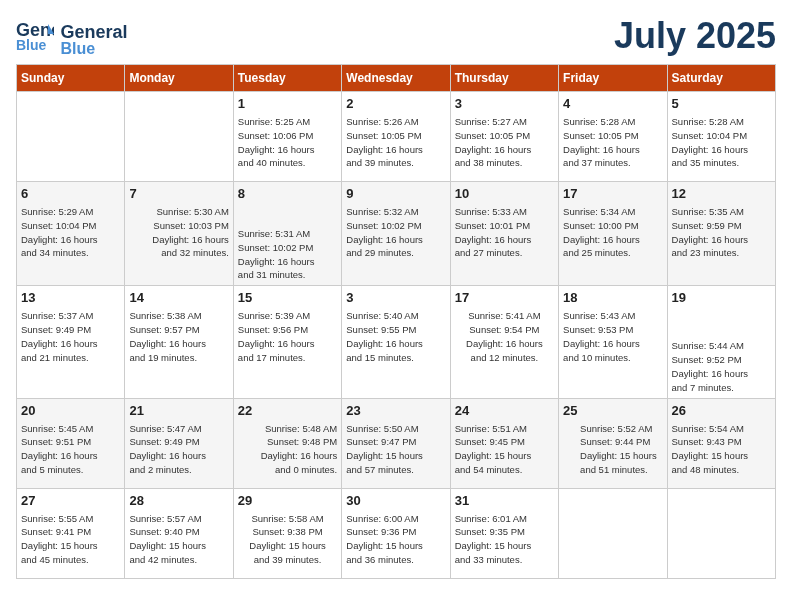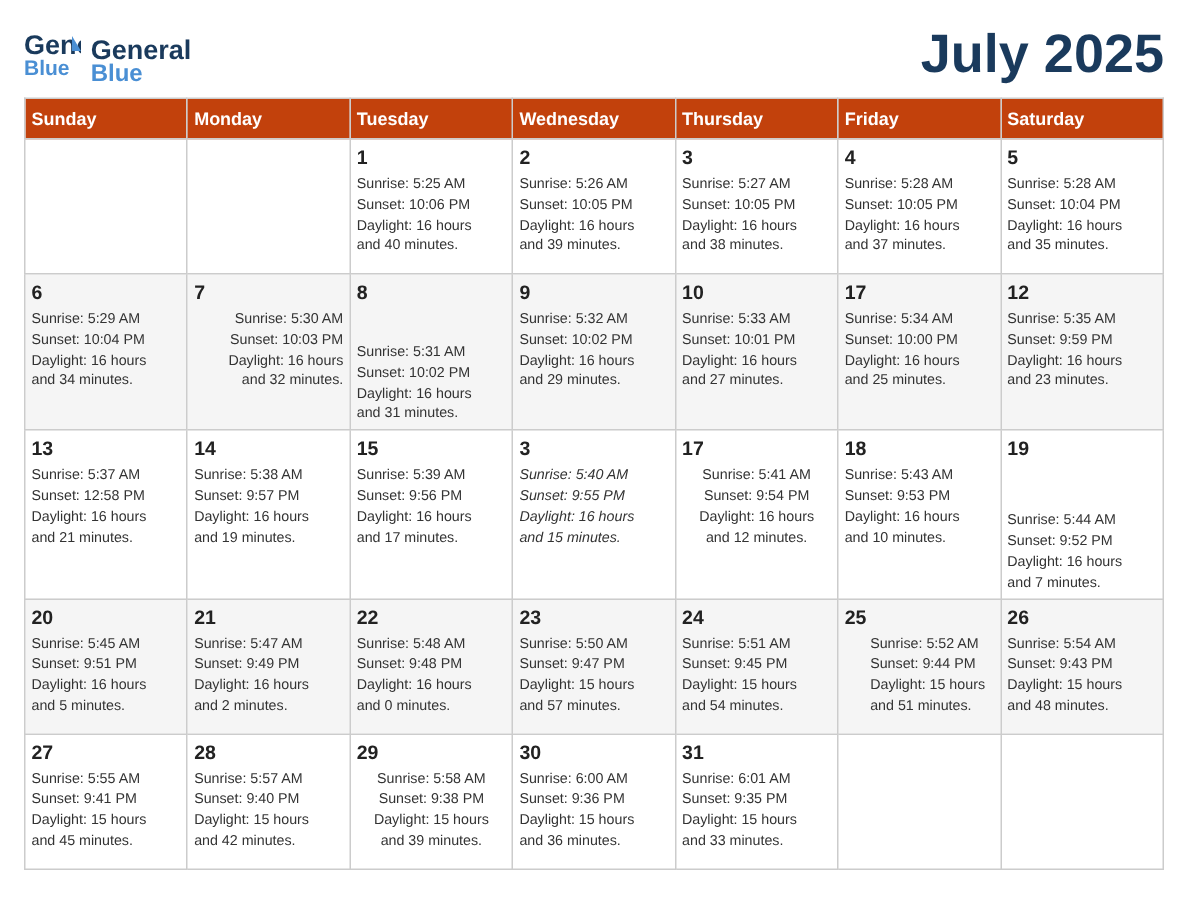--- a/index.html
+++ b/index.html
@@ -208,41 +208,41 @@
           <div class="cell-text" style="white-space: pre-line;">Sunrise: 5:35 AM
 Sunset: 9:59 PM
 Daylight: 16 hours
 and 23 minutes.</div>
         </td>
       </tr>
       <tr>
         <td>
           <span class="day-num">13</span>
           <div class="cell-text" style="white-space: pre-line;">Sunrise: 5:37 AM
-Sunset: 12:58 PM
+Sunset: 9:49 PM
 Daylight: 16 hours
 and 21 minutes.</div>
         </td>
         <td>
           <span class="day-num">14</span>
           <div class="cell-text" style="white-space: pre-line;">Sunrise: 5:38 AM
 Sunset: 9:57 PM
 Daylight: 16 hours
 and 19 minutes.</div>
         </td>
         <td>
           <span class="day-num">15</span>
           <div class="cell-text" style="white-space: pre-line;">Sunrise: 5:39 AM
 Sunset: 9:56 PM
 Daylight: 16 hours
 and 17 minutes.</div>
         </td>
         <td>
           <span class="day-num">3</span>
-          <div class="cell-text" style="white-space: pre-line; font-style: italic;">Sunrise: 5:40 AM
+          <div class="cell-text" style="white-space: pre-line;">Sunrise: 5:40 AM
 Sunset: 9:55 PM
 Daylight: 16 hours
 and 15 minutes.</div>
         </td>
         <td>
           <span class="day-num">17</span>
           <div class="cell-text" style="white-space: pre-line; text-align: center;">Sunrise: 5:41 AM
 Sunset: 9:54 PM
 Daylight: 16 hours
 and 12 minutes.</div>
@@ -272,21 +272,21 @@
         </td>
         <td>
           <span class="day-num">21</span>
           <div class="cell-text" style="white-space: pre-line;">Sunrise: 5:47 AM
 Sunset: 9:49 PM
 Daylight: 16 hours
 and 2 minutes.</div>
         </td>
         <td>
           <span class="day-num">22</span>
-          <div class="cell-text" style="white-space: pre-line;">Sunrise: 5:48 AM
+          <div class="cell-text" style="white-space: pre-line; text-align: right;">Sunrise: 5:48 AM
 Sunset: 9:48 PM
 Daylight: 16 hours
 and 0 minutes.</div>
         </td>
         <td>
           <span class="day-num">23</span>
           <div class="cell-text" style="white-space: pre-line;">Sunrise: 5:50 AM
 Sunset: 9:47 PM
 Daylight: 15 hours
 and 57 minutes.</div>

